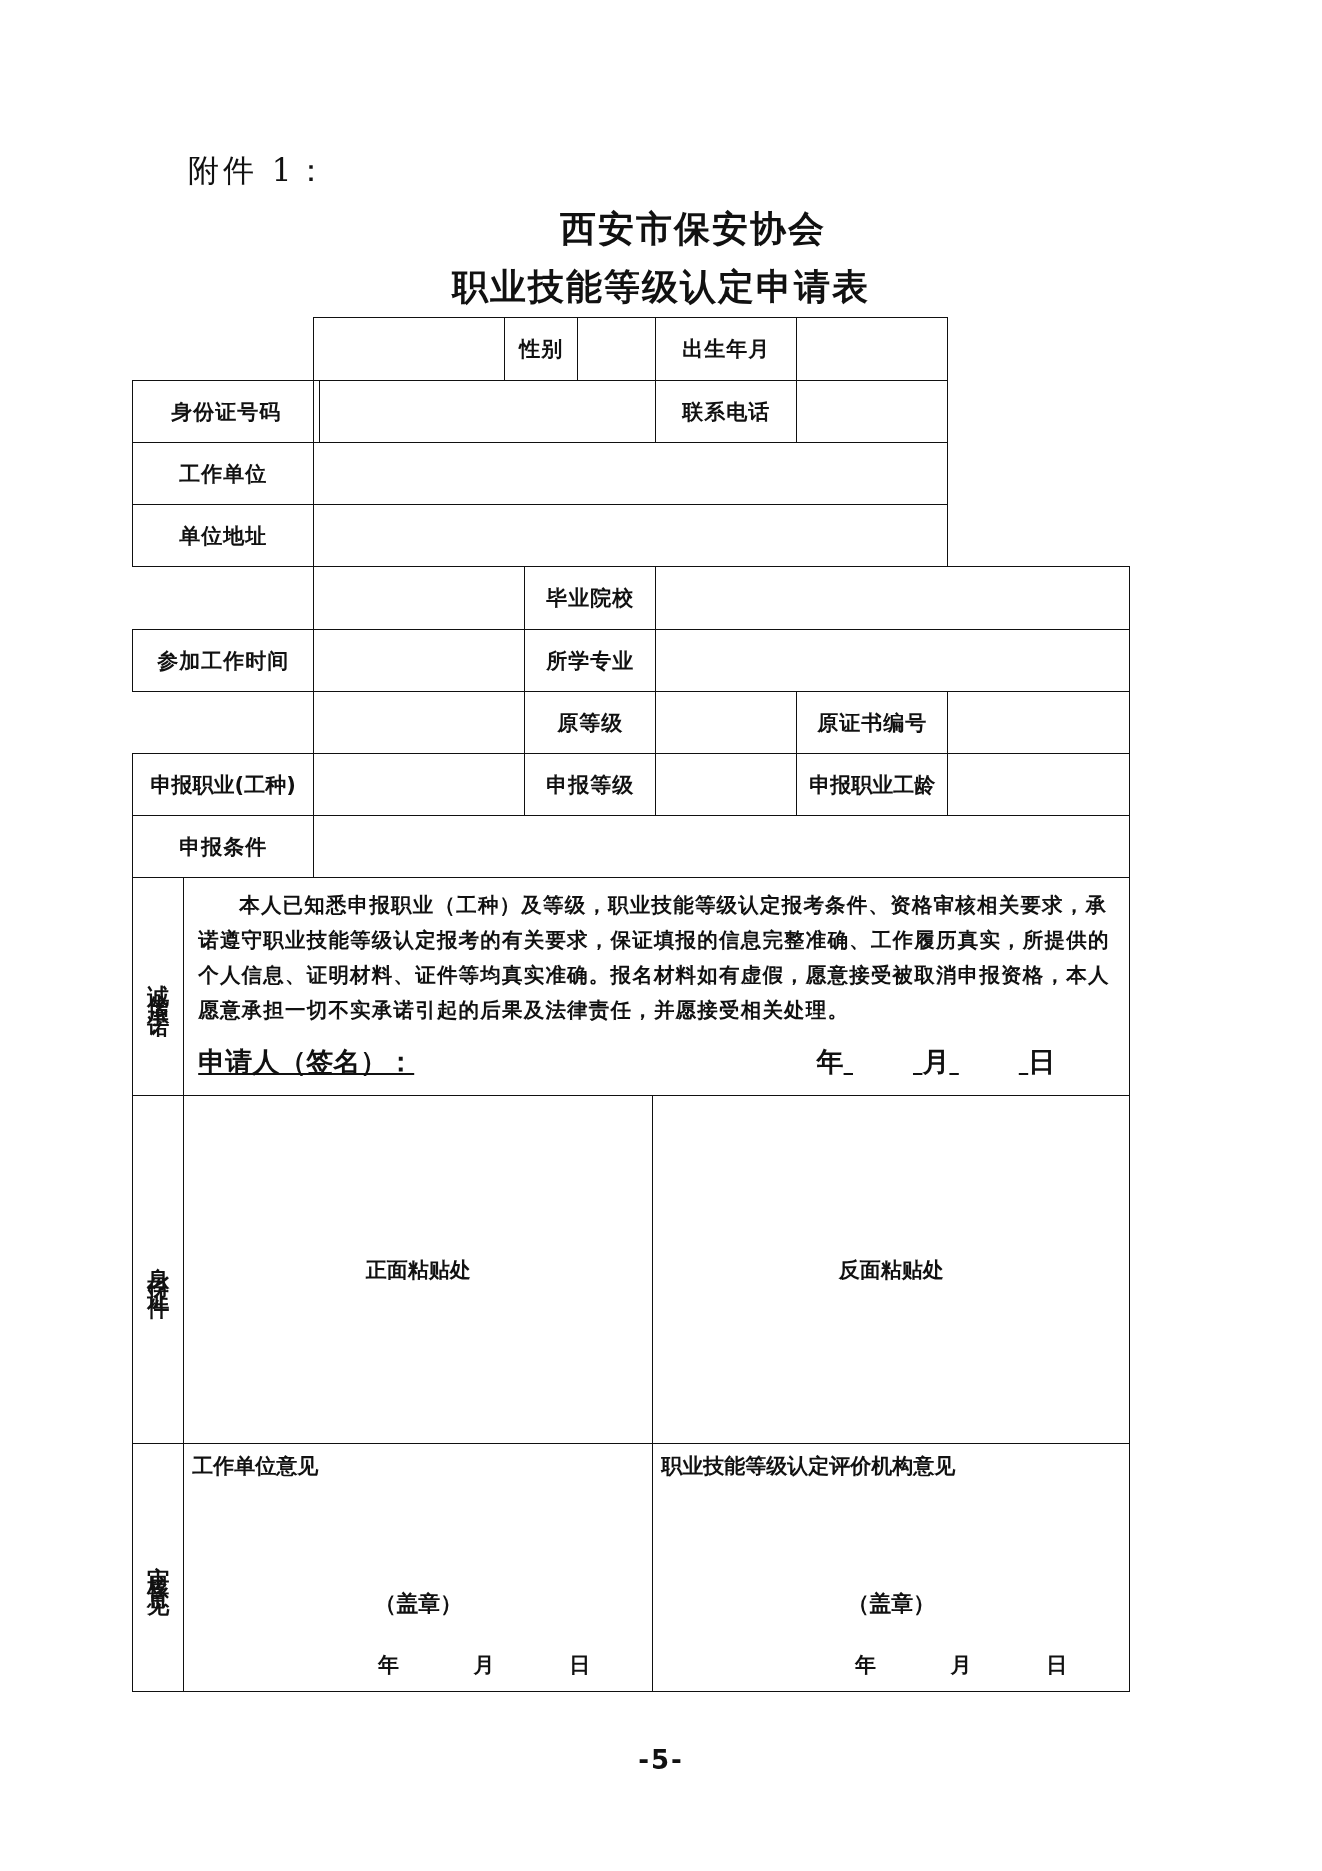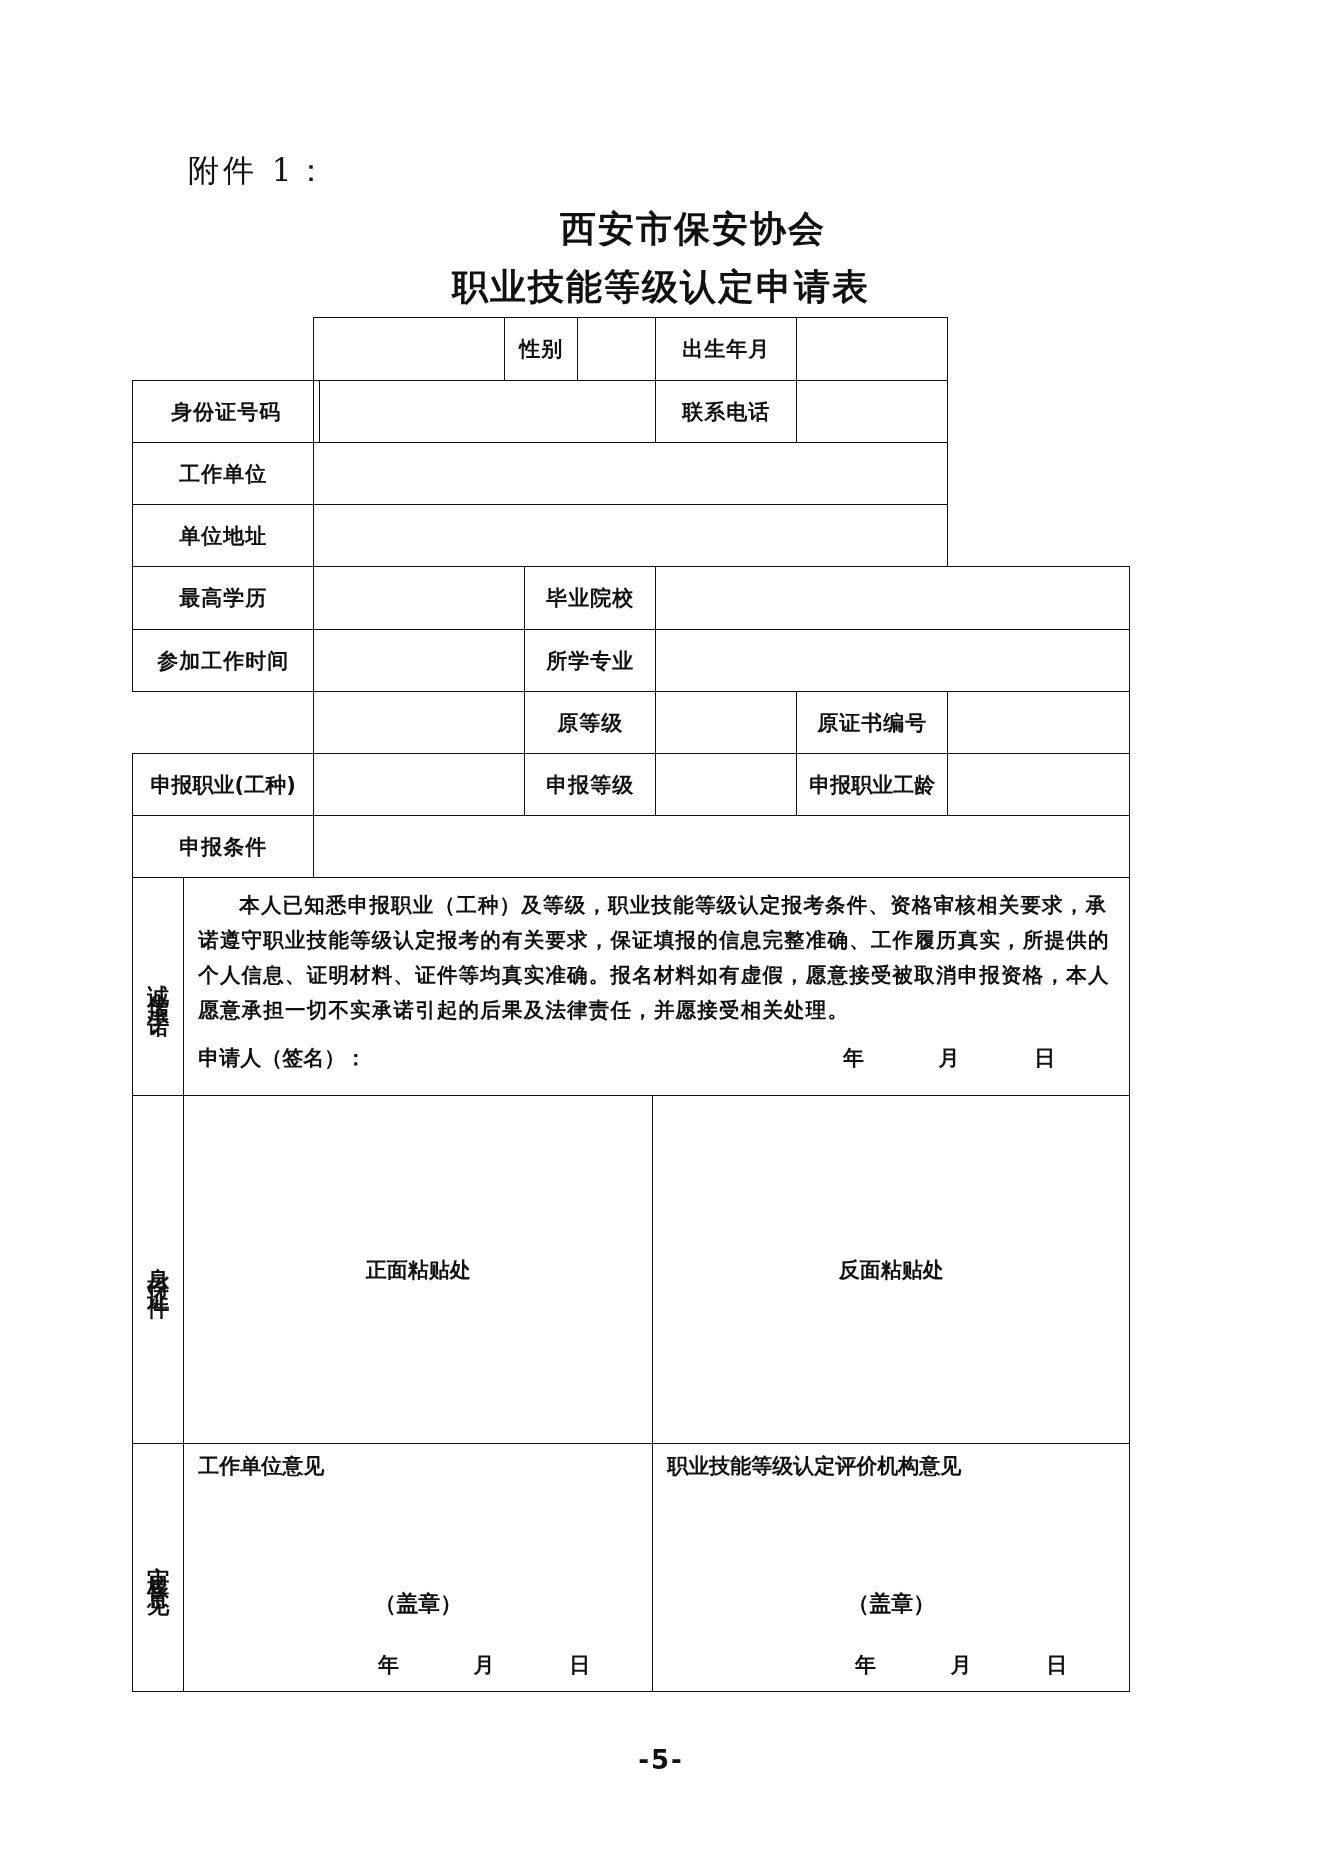--- a/index.html
+++ b/index.html
@@ -33,26 +33,26 @@
     font-size: 22px; font-weight: bold;
   }
   .promise-box {
     align-items: flex-start; justify-content: flex-start; flex-direction: column;
     padding: 10px 12px 0 14px; font-weight: normal;
   }
   .promise-text {
     font-size: 20.5px; line-height: 35px; text-indent: 2em; letter-spacing: 1.2px;
     font-weight: 600;
   }
-  .sign-line { display: flex; width: 100%; margin-top: 16px; font-size: 21px; font-weight: 600; }
+  .sign-line { display: flex; width: 100%; margin-top: 16px; font-size: 27px; font-weight: 600; text-decoration: underline; }
   .sign-line .date { margin-left: auto; margin-right: 62px; word-spacing: 0; }
   .date span { display: inline-block; }
   .opinion {
     align-items: flex-start; justify-content: flex-start; flex-direction: column;
-    padding: 8px 14px; font-weight: 600; font-size: 21px;
+    padding: 8px 8px; font-weight: 600; font-size: 21px;
   }
   .seal { position: absolute; width: 100%; left: 0; text-align: center; top: 145px; font-size: 22px; font-weight: 600; }
   .opinion .date { position: absolute; right: 62px; bottom: 12px; font-size: 21px; }
   .page-no {
     position: absolute; top: 1745px; left: 0; width: 1322px; text-align: center;
     font-size: 26px; font-weight: bold; letter-spacing: 2px;
   }
 </style>
 </head>
 <body>
@@ -73,21 +73,20 @@
   <div class="cell empty" style="left:181px;top:63px;width:343px;height:63px"></div>
   <div class="cell lbl" style="left:523px;top:63px;width:142px;height:63px">联系电话</div>
   <div class="cell empty" style="left:664px;top:63px;width:152px;height:63px"></div>
 
   <div class="cell lbl" style="left:0;top:125px;width:182px;height:63px">工作单位</div>
   <div class="cell empty" style="left:181px;top:125px;width:635px;height:63px"></div>
 
   <div class="cell lbl" style="left:0;top:187px;width:182px;height:63px">单位地址</div>
   <div class="cell empty" style="left:181px;top:187px;width:635px;height:63px"></div>
 
-  <div class="cell lbl" style="left:0;top:249px;width:182px;height:64px">最高学历</div>
   <div class="cell empty" style="left:181px;top:249px;width:212px;height:64px"></div>
   <div class="cell lbl" style="left:392px;top:249px;width:132px;height:64px">毕业院校</div>
   <div class="cell empty" style="left:523px;top:249px;width:475px;height:64px"></div>
 
   <div class="cell lbl" style="left:0;top:312px;width:182px;height:63px">参加工作时间</div>
   <div class="cell empty" style="left:181px;top:312px;width:212px;height:63px"></div>
   <div class="cell lbl" style="left:392px;top:312px;width:132px;height:63px">所学专业</div>
   <div class="cell empty" style="left:523px;top:312px;width:475px;height:63px"></div>
 
   <div class="cell empty" style="left:181px;top:374px;width:212px;height:63px"></div>

